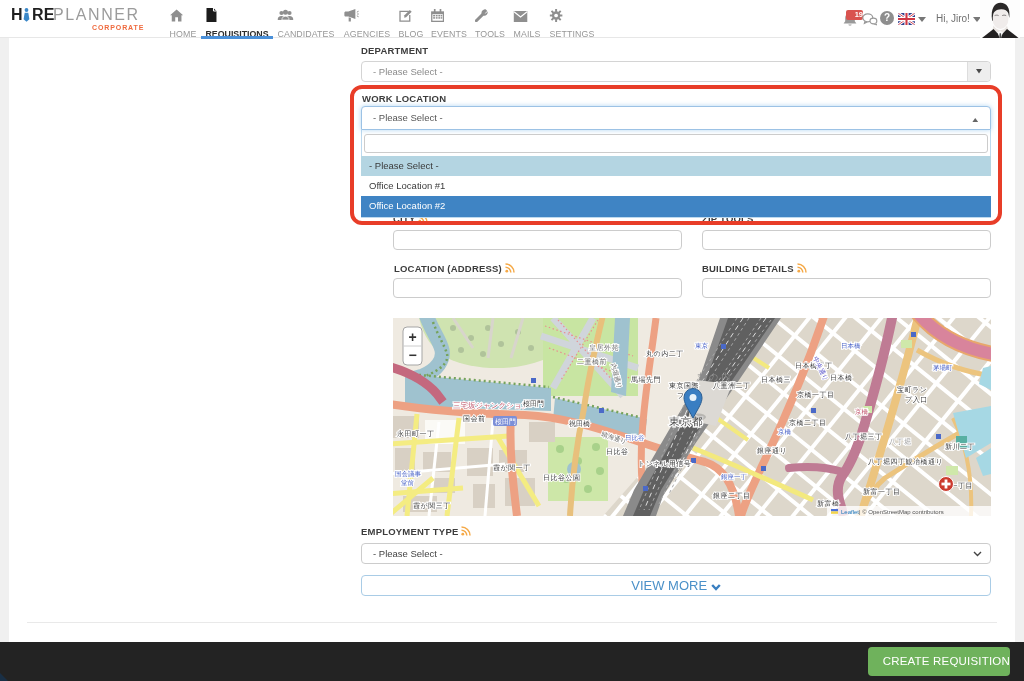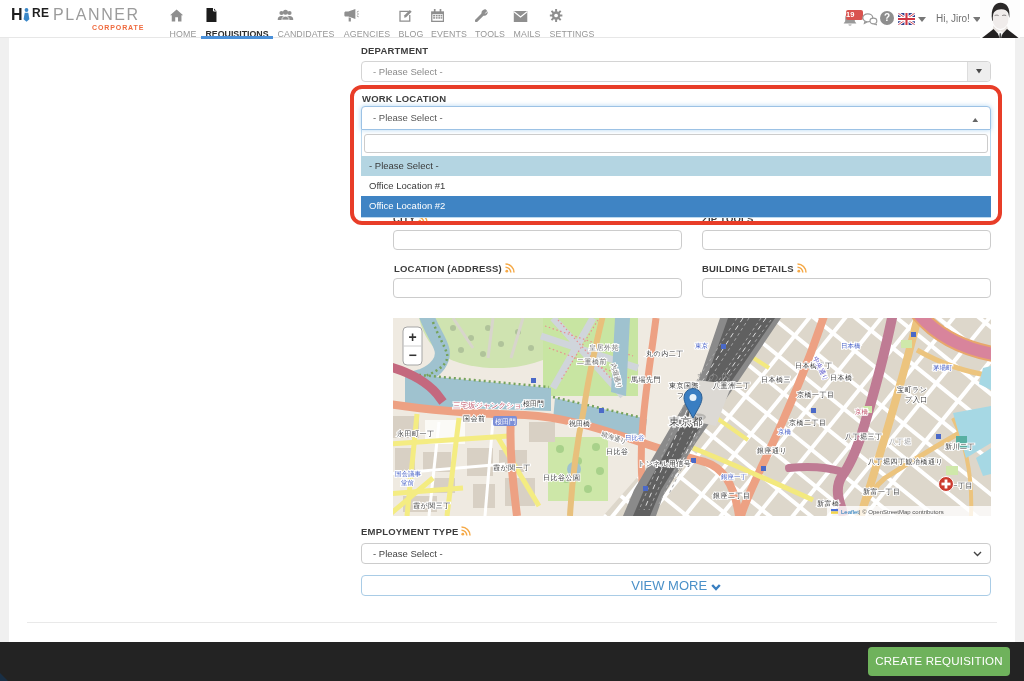--- a/index.html
+++ b/index.html
@@ -21,21 +21,21 @@
 
 <div class="content"></div>
 
 <div class="navbar">
 
   <div class="abs" style="left:11px;top:6px;font-size:16px;font-weight:bold;color:#1f1f1f;letter-spacing:.3px">H</div>
   <svg class="abs" style="left:21px;top:8px" width="11" height="15" viewBox="0 0 11 15">
     <circle cx="5.5" cy="2" r="1.9" fill="#3a87c8"></circle>
     <path d="M3.7,4.8 L7.3,4.8 L8.4,11.3 L5.5,13.8 L2.6,11.3 Z" fill="#3a87c8"></path>
   </svg>
-  <div class="abs" style="left:32px;top:6px;font-size:12px;font-weight:bold;color:#1f1f1f;letter-spacing:.3px">RE</div>
+  <div class="abs" style="left:32px;top:6px;font-size:16px;font-weight:bold;color:#1f1f1f;letter-spacing:.3px">RE</div>
   <div class="abs" style="left:53px;top:6px;font-size:16px;font-weight:400;color:#9b9b9b;letter-spacing:1.6px">PLANNER</div>
   <div class="abs" style="left:92px;top:24px;font-size:7px;font-weight:bold;color:#ef6a3e;letter-spacing:.9px">CORPORATE</div>
 
   <div class="navitem" style="left:183px">
     <svg width="14" height="13" viewBox="0 0 16 15">
         <path d="M8 .5 15.5 7.2 13.6 7.2 13.6 14.5 9.6 14.5 9.6 9.6 6.4 9.6 6.4 14.5 2.4 14.5 2.4 7.2 .5 7.2 Z" fill="#8f8f8f"></path>
       </svg>
     <div class="nt">HOME</div>
   </div>
   <div class="navitem active" style="left:237px">
@@ -120,21 +120,21 @@
       </svg>
     <div class="nt">SETTINGS</div>
   </div>
 
   <div class="abs" style="left:201px;top:36px;width:72px;height:2.5px;background:#4a90d9"></div>
 
   <svg class="abs" style="left:842px;top:11px" width="16" height="16" viewBox="0 0 16 16">
       <path d="M8 1 A1.2 1.2 0 0 1 9.2 2.2 C11.4 2.7 12.8 4.4 12.8 6.8 L12.8 10.2 L14.4 12.4 L1.6 12.4 L3.2 10.2 L3.2 6.8 C3.2 4.4 4.6 2.7 6.8 2.2 A1.2 1.2 0 0 1 8 1 Z" fill="#9a9a9a"></path>
       <path d="M6.3 13.4 A1.8 1.8 0 0 0 9.7 13.4 Z" fill="#9a9a9a"></path>
     </svg>
-  <div class="abs" style="left:846px;top:9.5px;width:17px;height:10.5px;background:#d9534f;border-radius:2px;color:#fff;font-size:7.5px;font-weight:bold;text-align:left;line-height:10.5px">19</div>
+  <div class="abs" style="left:846px;top:9.5px;width:17px;height:10.5px;background:#d9534f;border-radius:2px;color:#fff;font-size:7.5px;font-weight:bold;text-align:right;line-height:10.5px">19</div>
   <svg class="abs" style="left:862px;top:13px" width="16" height="13" viewBox="0 0 16 13">
       <ellipse cx="5.8" cy="4.8" rx="5" ry="4" fill="none" stroke="#9a9a9a" stroke-width="1.2"></ellipse>
       <path d="M3 8.2 L2.4 10.4 L5.2 9" fill="none" stroke="#9a9a9a" stroke-width="1.2"></path>
       <ellipse cx="11.4" cy="8" rx="3.4" ry="2.8" fill="#fff" stroke="#9a9a9a" stroke-width="1.2"></ellipse>
       <path d="M13.6 10.2 L14.8 12 L11.8 11" fill="#fff" stroke="#9a9a9a" stroke-width="1"></path>
     </svg>
   <div class="abs" style="left:880px;top:11px;width:14px;height:14px;background:#8e8e8e;border-radius:50%;color:#fff;font-size:10px;font-weight:bold;text-align:center;line-height:14px">?</div>
   <svg class="abs" style="left:898px;top:12.5px" width="17" height="12" viewBox="0 0 34 24">
     <defs>
         <clipPath id="fc">
@@ -498,15 +498,15 @@
 <div class="abs" style="left:361px;top:575px;width:630px;height:21px;background:#fff;border:1px solid #a9cce6;border-radius:4px;text-align:center">
   <span style="font-size:13px;color:#4a90c8;line-height:19px">VIEW MORE </span>
   <svg width="10" height="7" viewBox="0 0 10 7" style="vertical-align:-1px">
       <path d="M1.2 1 L5 5 L8.8 1" fill="none" stroke="#3a7fc1" stroke-width="2.4"></path>
     </svg>
 </div>
 
 <div class="abs" style="left:27px;top:622px;width:970px;height:1px;background:#e9e9e9"></div>
 
 <div class="abs" style="left:0;top:642px;width:1024px;height:39px;background:#232323;z-index:20">
-  <div class="abs" style="left:868px;top:5px;width:142px;height:29px;background:#6fb25c;border-radius:4px;color:#fff;font-size:11.5px;text-align:center;line-height:29px;letter-spacing:.2px">CREATE REQUISITION</div>
+  <div class="abs" style="left:868px;top:5px;width:142px;height:29px;background:#6fb25c;border-radius:4px;color:#fff;font-size:11.5px;text-align:right;line-height:29px;letter-spacing:.2px">CREATE REQUISITION</div>
   <div class="abs" style="left:0;bottom:0;width:0;height:0;border-left:8px solid #17324e;border-top:8px solid transparent;opacity:.8"></div>
 </div>
 
 </body></html>

